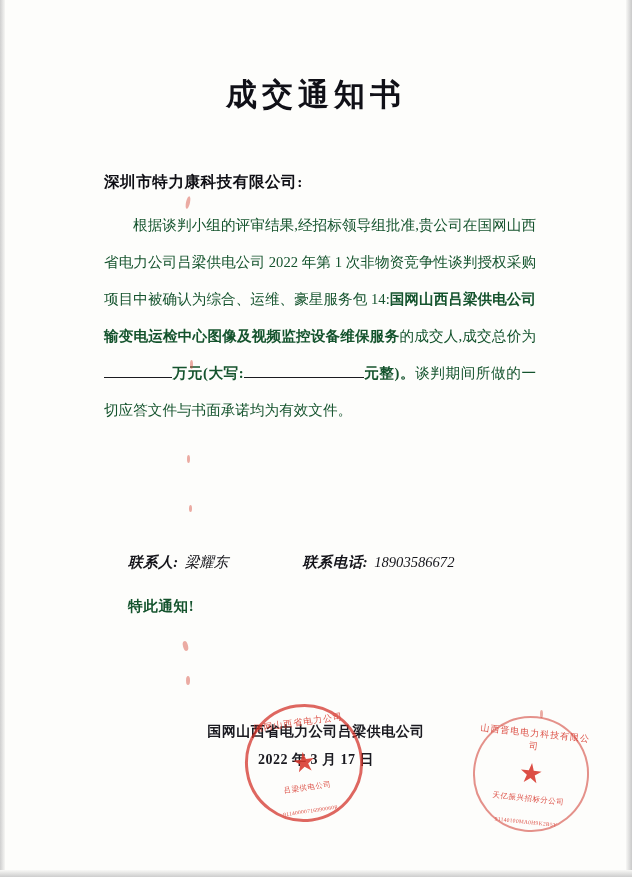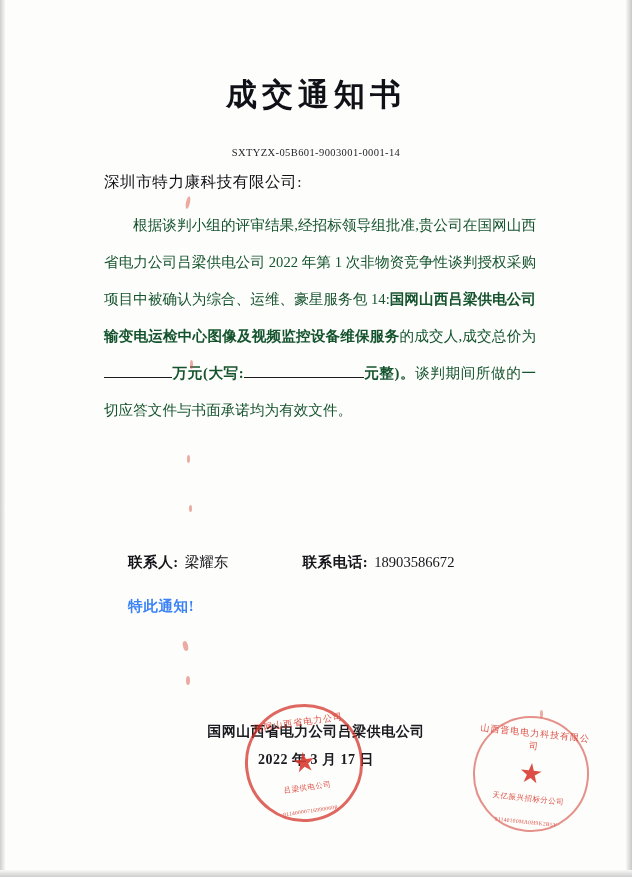--- a/index.html
+++ b/index.html
@@ -64,21 +64,21 @@
     font-size: 10.5px;
     letter-spacing: 0.4px;
     color: #25252b;
     font-family: "Liberation Serif", serif;
   }
   .addressee {
     position: absolute;
     top: 172px;
     left: 104px;
     font-size: 15.5px;
-    font-weight: normal;
+    font-weight: bold;
     letter-spacing: 0.6px;
     color: #0e0e14;
   }
   .para {
     position: absolute;
     left: 104px;
     width: 432px;
     font-size: 14.6px;
     line-height: 37px;
     text-align: justify;
@@ -95,33 +95,34 @@
   }
   .blank-amount { width: 68px; }
   .blank-words { width: 120px; }
   .contact-row {
     position: absolute;
     top: 553px;
     left: 128px;
     width: 420px;
     font-size: 14.6px;
     color: #15151b;
+    font-style: italic;
   }
   .contact-label { font-weight: bold; letter-spacing: 0.5px; }
   .contact-name { margin-left: 6px; }
   .contact-phone-label { margin-left: 74px; font-weight: bold; letter-spacing: 0.5px; }
   .contact-phone { margin-left: 6px; }
   .notice-end {
     position: absolute;
     top: 597px;
     left: 128px;
     font-size: 14.6px;
     font-weight: bold;
     letter-spacing: 0.6px;
-    color: #3b82f6;
+    color: #14532d;
   }
   .signature-block {
     position: absolute;
     top: 718px;
     left: 0;
     width: 632px;
     text-align: center;
     font-size: 14px;
     line-height: 28px;
     color: #1a1a20;
@@ -209,21 +210,20 @@
 
 <div class="page">
   <div class="scan-edge-left"></div>
   <div class="scan-edge-right"></div>
   <div class="scan-edge-bottom"></div>
 
   <div class="doc-body">
 
     <div class="title">成交通知书</div>
 
-    <div class="doc-code">SXTYZX-05B601-9003001-0001-14</div>
 
     <div class="addressee">深圳市特力康科技有限公司:</div>
 
     <div class="para p1">
       <span class="indent"></span><span>根据谈判小组的评审结果,经招标领导组批准,贵公司在国网山西省电力公司吕梁供电公司 2022 年第 1 次非物资竞争性谈判授权采购项目中被确认为综合、运维、豪星服务包 14:</span><span class="bold">国网山西吕梁供电公司输变电运检中心图像及视频监控设备维保服务</span><span>的成交人,成交总价为</span><span class="blank-line blank-amount"></span><span class="bold">万元(大写:</span><span class="blank-line blank-words"></span><span class="bold">元整)。</span><span>谈判期间所做的一切应答文件与书面承诺均为有效文件。</span>
     </div>
 
 
     <div class="contact-row">
       <span class="contact-label">联系人:</span><span class="contact-name">梁耀东</span><span class="contact-phone-label">联系电话:</span><span class="contact-phone">18903586672</span>

